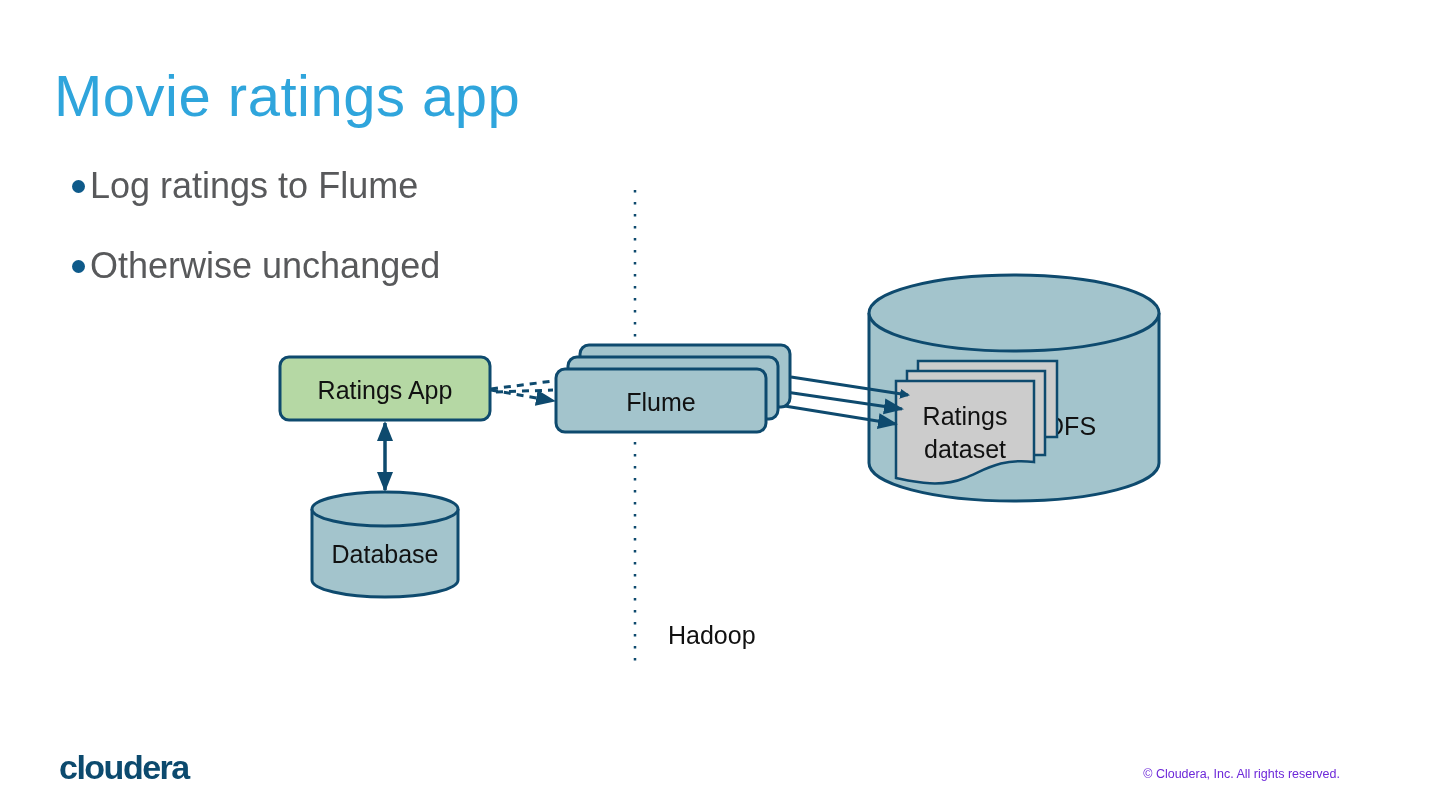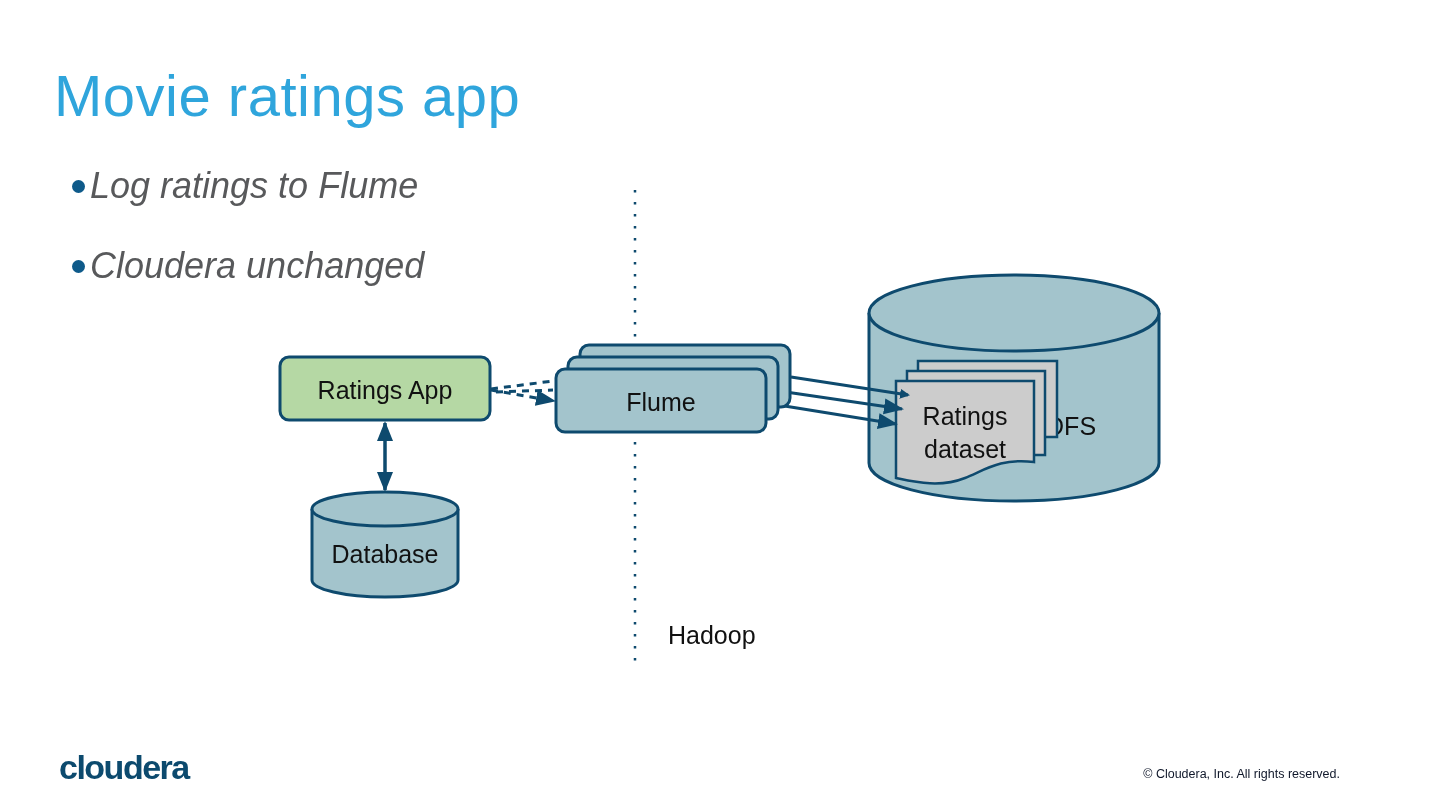--- a/index.html
+++ b/index.html
@@ -35,21 +35,20 @@
       padding: 0;
       list-style: none;
     }
     .bullet {
       display: flex;
       align-items: center;
       font-size: 36px;
       color: #58595b;
       height: 52px;
       margin-bottom: 28px;
-      font-style: italic;
     }
     .bullet-dot {
       display: inline-block;
       width: 13px;
       height: 13px;
       border-radius: 50%;
       background: #0e5a8a;
       margin-right: 5px;
     }
     .diagram {
@@ -67,42 +66,42 @@
       font-weight: bold;
       color: #0c4a6e;
       letter-spacing: -1.5px;
       font-family: "Liberation Sans", sans-serif;
     }
     .copyright {
       position: absolute;
       right: 100px;
       top: 767px;
       font-size: 12.5px;
-      color: #0f172a;
+      color: #6d28d9;
       font-family: "Liberation Sans", sans-serif;
     }
     svg text {
       font-family: "Liberation Sans", sans-serif;
     }
   </style>
 </head>
 <body>
 
 <div class="slide">
 
   <h1 class="title">Movie ratings app</h1>
 
   <ul class="bullets">
     <li class="bullet">
       <span class="bullet-dot"></span>
       <span>Log ratings to Flume</span>
     </li>
     <li class="bullet">
       <span class="bullet-dot"></span>
-      <span>Cloudera unchanged</span>
+      <span>Otherwise unchanged</span>
     </li>
   </ul>
 
   <svg class="diagram" width="1440" height="810" viewBox="0 0 1440 810">
     <defs>
       <marker id="arrowhead" markerWidth="10" markerHeight="10" refX="8" refY="5" orient="auto" markerUnits="userSpaceOnUse">
         <path d="M0,0 L10,5 L0,10 z" fill="#0e4a6e"></path>
       </marker>
       <marker id="arrowhead-lg" markerWidth="20" markerHeight="20" refX="18" refY="10" orient="auto" markerUnits="userSpaceOnUse">
         <path d="M0,2 L20,10 L0,18 z" fill="#0e4a6e"></path>

